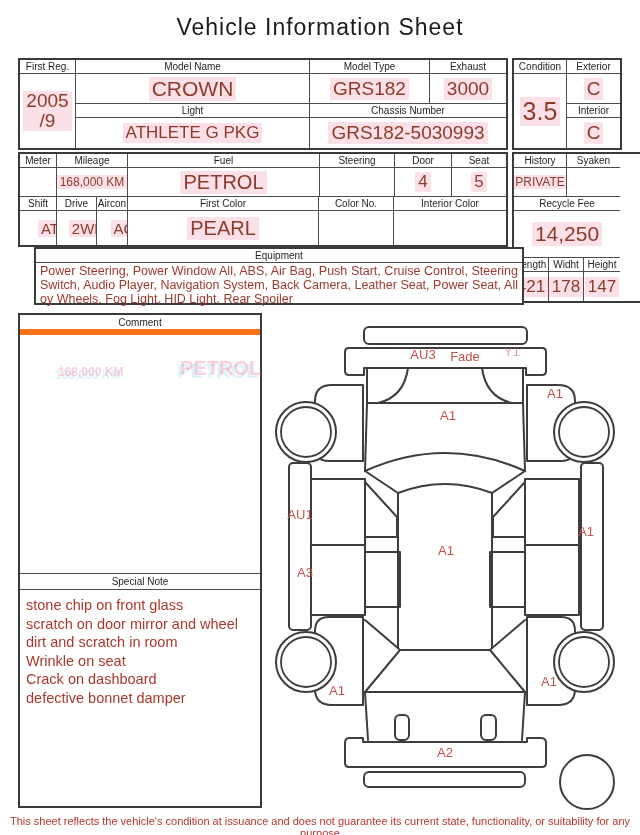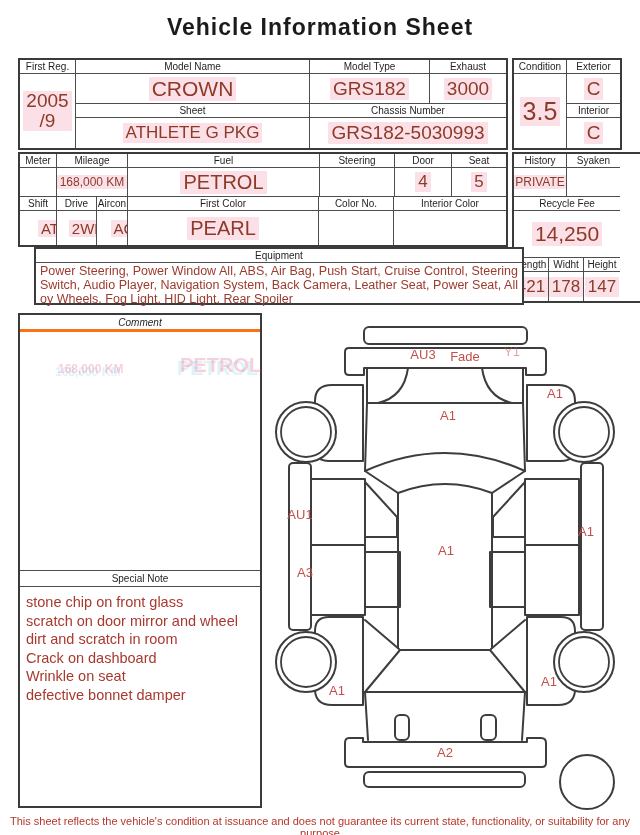--- a/index.html
+++ b/index.html
@@ -4,21 +4,21 @@
 <style>
   html,body { margin:0; padding:0; background:#e8e8e8; }
   #sheet {
     position:relative; width:640px; height:835px; margin:0 auto;
     background:#ffffff; font-family:"Liberation Sans", sans-serif;
     overflow:hidden;
   }
   
   .title {
     position:absolute; left:0; top:14px; width:100%; text-align:center;
-    font-size:23px; font-weight:bold; letter-spacing:1px; color:#1b1b1b; margin:0;
+    font-size:23px; font-weight:normal; letter-spacing:1px; color:#1b1b1b; margin:0;
   }
   
   .box { position:absolute; border:2px solid #3b3b3b; box-sizing:border-box; background:#fff; }
   .grid { display:grid; }
   .c { display:flex; align-items:center; justify-content:center; overflow:hidden; box-sizing:border-box; }
   .br { border-right:1px solid #4d4d4d; }
   .bb { border-bottom:1px solid #4d4d4d; }
   .hdr { font-size:10px; color:#1f1f1f; white-space:nowrap; }
   .val { color:#8e3a28; white-space:nowrap; }
   .hl  { background:rgba(247,199,211,0.55); padding:0 3px; border-radius:1px; }
@@ -39,21 +39,21 @@
   .hrDims{ display:grid; grid-template-columns:35px 35px 36px; grid-template-rows:14px 29px; }
   
   .eq { left:34px; top:247px; width:490px; height:58px; }
   .eq .eh { height:13px; border-bottom:1px solid #4d4d4d; display:flex; align-items:center; justify-content:center; }
   .eq .et {
     padding:1px 4px; font-size:12.5px; line-height:14px; color:#9c3a2e;
     text-align:justify; word-break:break-all;
   }
   
   .cbox { left:18px; top:313px; width:244px; height:495px; display:flex; flex-direction:column; }
-  .chdr { height:14px; flex:0 0 14px; border-bottom:3px solid #f97316; display:flex; align-items:center; justify-content:center;font-style:italic; }
+  .chdr { height:14px; flex:0 0 14px; border-bottom:6px solid #f97316; display:flex; align-items:center; justify-content:center; }
   .carea { flex:0 0 238px; position:relative; }
   .snhdr { flex:0 0 15px; border-top:1px solid #4d4d4d; border-bottom:1px solid #4d4d4d; display:flex; align-items:center; justify-content:center; }
   .snarea { flex:1 1 auto; padding:6px 2px 0 6px; color:#a8392e; font-size:14.5px; line-height:18.6px; }
   .ghost { position:absolute; font-weight:bold; color:rgba(236,130,162,0.38);
            text-shadow:-3px 3px 0 rgba(140,215,235,0.30); filter:blur(0.5px); white-space:nowrap; }
   .ghost-mileage { left:38px; top:30px; font-size:12px; }
   .ghost-petrol  { left:160px; top:22px; font-size:20px; }
   
   .diagram { position:absolute; left:268px; top:315px; width:372px; height:520px; }
   .diagram svg { display:block; }
@@ -85,21 +85,21 @@
     <div class="c val br bb fs22" style="grid-column:2;grid-row:2">
         <span class="hl">CROWN</span>
       </div>
     <div class="c val br bb fs19" style="grid-column:3;grid-row:2">
         <span class="hl">GRS182</span>
       </div>
     <div class="c val bb fs19" style="grid-column:4;grid-row:2">
         <span class="hl">3000</span>
       </div>
 
-    <div class="c hdr br bb" style="grid-column:2;grid-row:3">Sheet</div>
+    <div class="c hdr br bb" style="grid-column:2;grid-row:3">Light</div>
     <div class="c hdr bb" style="grid-column:3 / span 2;grid-row:3">Chassis Number</div>
 
     <div class="c val br fs17" style="grid-column:2;grid-row:4">
         <span class="hl">ATHLETE G PKG</span>
       </div>
     <div class="c val fs19" style="grid-column:3 / span 2;grid-row:4">
         <span class="hl">GRS182-5030993</span>
       </div>
   </div>
 
@@ -207,22 +207,22 @@
     <div class="chdr hdr">Comment</div>
     <div class="carea">
       <span class="ghost ghost-mileage">168,000 KM</span>
       <span class="ghost ghost-petrol">PETROL</span>
     </div>
     <div class="snhdr hdr">Special Note</div>
     <div class="snarea">
       <div>stone chip on front glass</div>
       <div>scratch on door mirror and wheel</div>
       <div>dirt and scratch in room</div>
+      <div>Wrinkle on seat</div>
       <div>Crack on dashboard</div>
-      <div>Wrinkle on seat</div>
       <div>defective bonnet damper</div>
     </div>
   </div>
 
   <div class="diagram">
     <svg width="372" height="520" viewBox="0 0 372 520" xmlns="http://www.w3.org/2000/svg">
       <g class="car">
 
         <path d="M95,70 H64 Q47,70 47,86 V132 Q47,146 61,146 H95 Z"></path>
         <path d="M259,70 H290 Q307,70 307,86 V132 Q307,146 293,146 H259 Z"></path>

